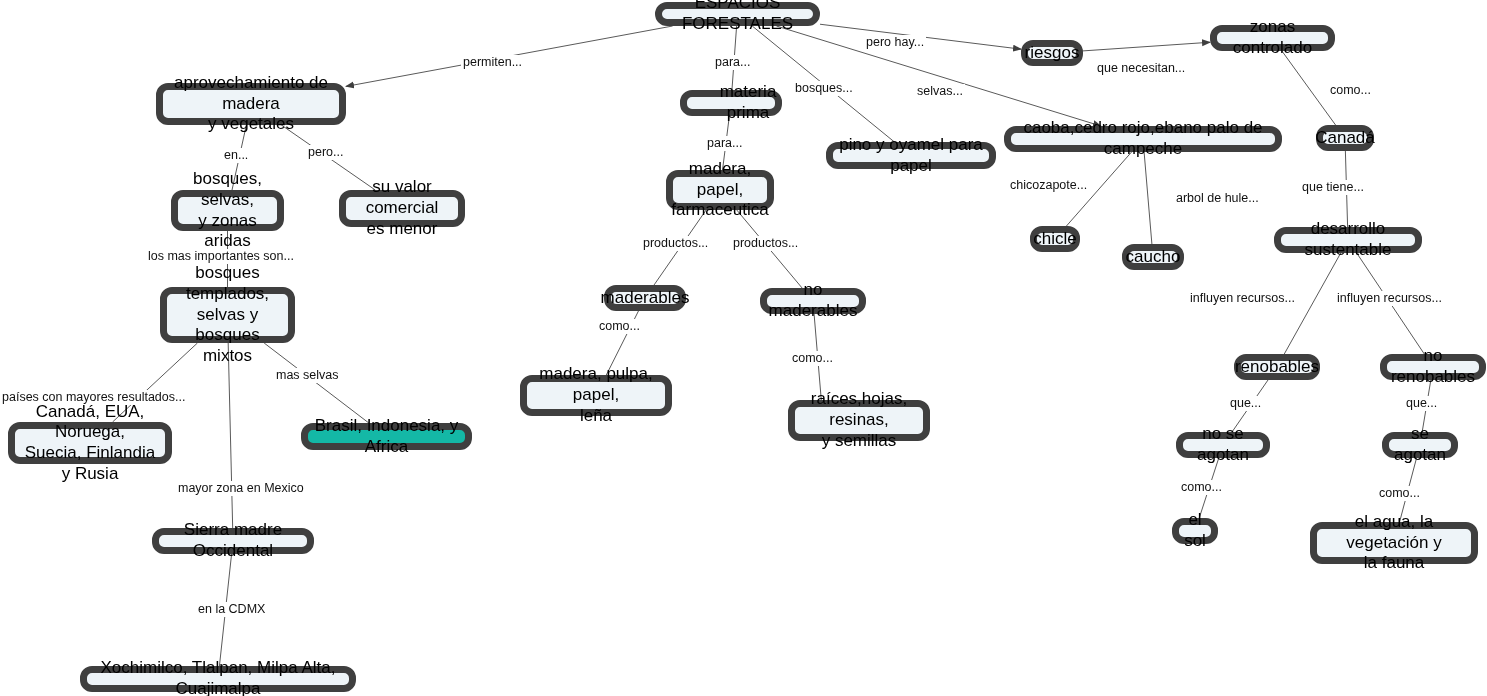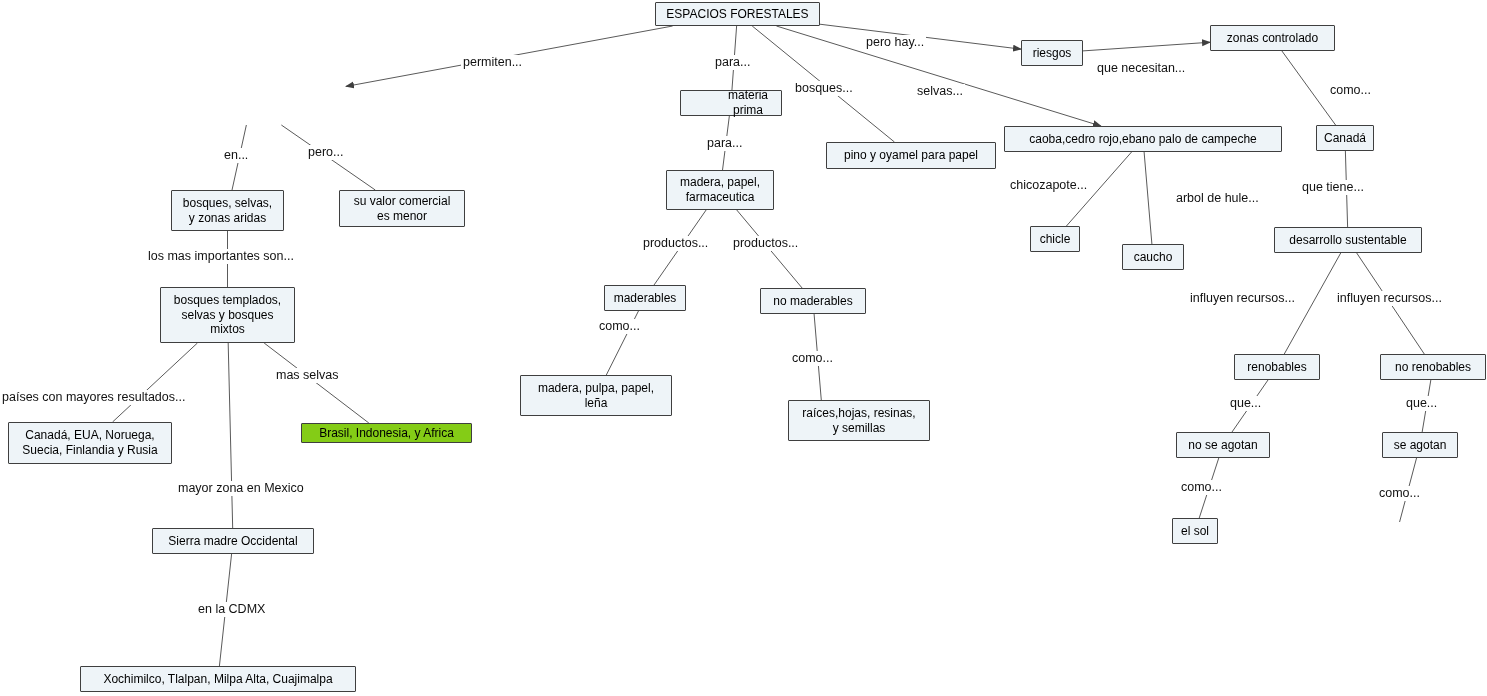--- a/index.html
+++ b/index.html
@@ -23,26 +23,26 @@
   .node {
     position: absolute;
     z-index: 3;
     box-sizing: border-box;
     display: flex;
     align-items: center;
     justify-content: center;
     text-align: center;
     white-space: pre-line;
     padding: 2px 5px;
-    font-size: 12px;
+    font-size: 17px;
     line-height: 1.22;
     color: #000000;
     background: #eef4f8;
-    border: 1px solid #15803d;
-    border-radius: 1px;
+    border: 7px solid #15803d;
+    border-radius: 12px;
     cursor: default;
   }
   .edge-label {
     position: absolute;
     z-index: 2;
     font-size: 12.5px;
     line-height: 1.2;
     color: #111111;
     background: #ffffff;
     padding: 0 2px;
@@ -87,20 +87,22 @@
       <line class="edge" x1="638.4666666666667" y1="311" x2="606.3025641025641" y2="375" stroke="#5a5a5a"></line>
       <line class="edge" x1="814.0878661087866" y1="314" x2="821.2845188284518" y2="400" stroke="#5a5a5a"></line>
       <line class="edge" x1="1268" y1="380" x2="1232" y2="432" stroke="#5a5a5a"></line>
       <line class="edge" x1="1430.8333333333333" y1="380" x2="1422.1666666666667" y2="432" stroke="#5a5a5a"></line>
       <line class="edge" x1="228.18141592920355" y1="343" x2="232.68362831858408" y2="528" stroke="#5a5a5a"></line>
       <line class="edge" x1="1218.7674418604652" y1="458" x2="1199.2325581395348" y2="518" stroke="#5a5a5a"></line>
       <line class="edge" x1="1416.5510204081634" y1="458" x2="1399.5714285714287" y2="522" stroke="#5a5a5a"></line>
       <line class="edge" x1="231.58695652173913" y1="554" x2="219.41304347826087" y2="666" stroke="#5a5a5a"></line>
     </svg>
 <div class="node" style="left: 655px; top: 2px; width: 165px; height: 24px; background: rgb(238, 244, 248); border-color: rgb(63, 63, 63);">ESPACIOS FORESTALES</div>
+    <div class="node" style="left: 156px; top: 83px; width: 190px; height: 42px; background: rgb(238, 244, 248); border-color: rgb(63, 63, 63);">aprovechamiento de madera
+y vegetales</div>
     <div class="node" style="left: 680px; top: 90px; width: 102px; height: 26px; background: rgb(238, 244, 248); border-color: rgb(63, 63, 63); padding-left: 39px;">materia prima</div>
     <div class="node" style="left: 1021px; top: 40px; width: 62px; height: 26px; background: rgb(238, 244, 248); border-color: rgb(63, 63, 63);">riesgos</div>
     <div class="node" style="left: 1210px; top: 25px; width: 125px; height: 26px; background: rgb(238, 244, 248); border-color: rgb(63, 63, 63);">zonas controlado</div>
     <div class="node" style="left: 826px; top: 142px; width: 170px; height: 27px; background: rgb(238, 244, 248); border-color: rgb(63, 63, 63);">pino y oyamel para papel</div>
     <div class="node" style="left: 1004px; top: 126px; width: 278px; height: 26px; background: rgb(238, 244, 248); border-color: rgb(63, 63, 63);">caoba,cedro rojo,ebano  palo de campeche</div>
     <div class="node" style="left: 1316px; top: 125px; width: 58px; height: 26px; background: rgb(238, 244, 248); border-color: rgb(63, 63, 63);">Canadá</div>
     <div class="node" style="left: 339px; top: 190px; width: 126px; height: 37px; background: rgb(238, 244, 248); border-color: rgb(63, 63, 63);">su valor comercial
 es menor</div>
     <div class="node" style="left: 171px; top: 190px; width: 113px; height: 41px; background: rgb(238, 244, 248); border-color: rgb(63, 63, 63);">bosques, selvas,
 y zonas aridas</div>
@@ -111,29 +113,31 @@
     <div class="node" style="left: 1274px; top: 227px; width: 148px; height: 26px; background: rgb(238, 244, 248); border-color: rgb(63, 63, 63);">desarrollo sustentable</div>
     <div class="node" style="left: 160px; top: 287px; width: 135px; height: 56px; background: rgb(238, 244, 248); border-color: rgb(63, 63, 63);">bosques templados,
 selvas y bosques
 mixtos</div>
     <div class="node" style="left: 604px; top: 285px; width: 82px; height: 26px; background: rgb(238, 244, 248); border-color: rgb(63, 63, 63);">maderables</div>
     <div class="node" style="left: 760px; top: 288px; width: 106px; height: 26px; background: rgb(238, 244, 248); border-color: rgb(63, 63, 63);">no maderables</div>
     <div class="node" style="left: 1234px; top: 354px; width: 86px; height: 26px; background: rgb(238, 244, 248); border-color: rgb(63, 63, 63);">renobables</div>
     <div class="node" style="left: 1380px; top: 354px; width: 106px; height: 26px; background: rgb(238, 244, 248); border-color: rgb(63, 63, 63);">no renobables</div>
     <div class="node" style="left: 8px; top: 422px; width: 164px; height: 42px; background: rgb(238, 244, 248); border-color: rgb(63, 63, 63);">Canadá, EUA, Noruega,
 Suecia, Finlandia y Rusia</div>
-    <div class="node" style="left: 301px; top: 423px; width: 171px; height: 20px; background: #84cc16; border-color: rgb(63, 63, 63);">Brasil, Indonesia, y Africa</div>
+    <div class="node" style="left: 301px; top: 423px; width: 171px; height: 27px; background: #14b8a6; border-color: rgb(63, 63, 63);">Brasil, Indonesia, y Africa</div>
     <div class="node" style="left: 520px; top: 375px; width: 152px; height: 41px; background: rgb(238, 244, 248); border-color: rgb(63, 63, 63);">madera, pulpa, papel,
 leña</div>
     <div class="node" style="left: 752px; top: 400px; width: 142px; height: 41px; background: rgb(238, 244, 248); border-color: rgb(63, 63, 63); margin-left: 36px;">raíces,hojas, resinas,
 y semillas</div>
     <div class="node" style="left: 1176px; top: 432px; width: 94px; height: 26px; background: rgb(238, 244, 248); border-color: rgb(63, 63, 63);">no se agotan</div>
     <div class="node" style="left: 1382px; top: 432px; width: 76px; height: 26px; background: rgb(238, 244, 248); border-color: rgb(63, 63, 63);">se agotan</div>
     <div class="node" style="left: 152px; top: 528px; width: 162px; height: 26px; background: rgb(238, 244, 248); border-color: rgb(63, 63, 63);">Sierra madre Occidental</div>
     <div class="node" style="left: 1172px; top: 518px; width: 46px; height: 26px; background: rgb(238, 244, 248); border-color: rgb(63, 63, 63);">el sol</div>
+    <div class="node" style="left: 1310px; top: 522px; width: 168px; height: 42px; background: rgb(238, 244, 248); border-color: rgb(63, 63, 63);">el agua, la vegetación y
+la fauna</div>
     <div class="node" style="left: 80px; top: 666px; width: 276px; height: 26px; background: rgb(238, 244, 248); border-color: rgb(63, 63, 63);">Xochimilco, Tlalpan, Milpa Alta, Cuajimalpa</div>
     <div class="edge-label" style="left: 461px; top: 55px;">permiten...</div>
     <div class="edge-label" style="left: 713px; top: 55px;">para...</div>
     <div class="edge-label" style="left: 864px; top: 35px;">pero hay...</div>
     <div class="edge-label" style="left: 793px; top: 81px;">bosques...</div>
     <div class="edge-label" style="left: 915px; top: 84px;">selvas...</div>
     <div class="edge-label" style="left: 1095px; top: 61px;">que necesitan...</div>
     <div class="edge-label" style="left: 1328px; top: 83px;">como...</div>
     <div class="edge-label" style="left: 222px; top: 148px;">en...</div>
     <div class="edge-label" style="left: 306px; top: 145px;">pero...</div>

